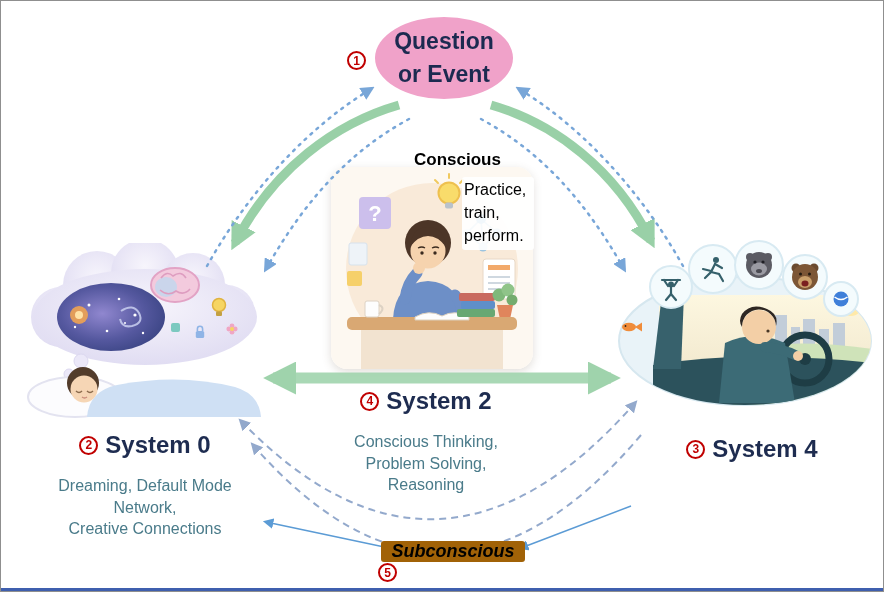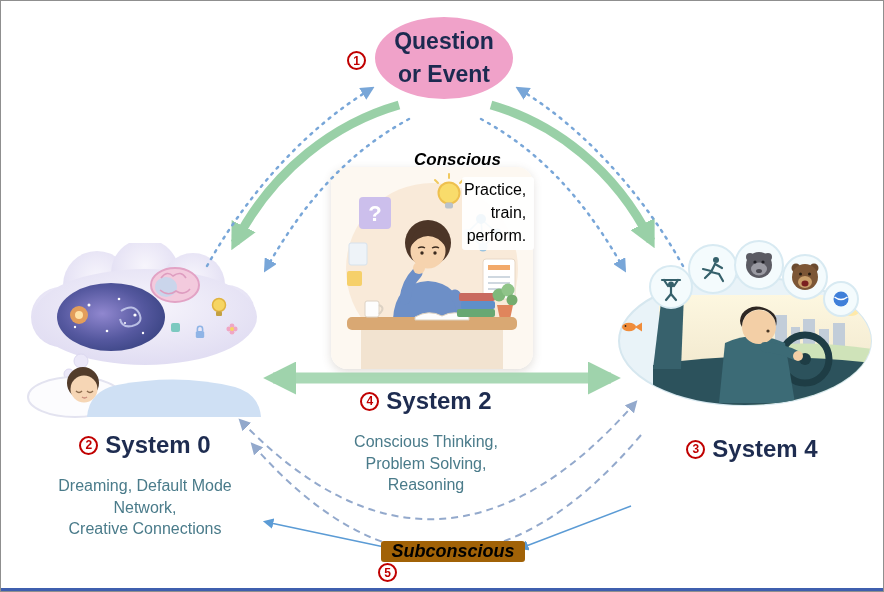--- a/index.html
+++ b/index.html
@@ -17,23 +17,23 @@
            background:#f0a2c9; display:flex; align-items:center; justify-content:center;
            text-align:center; font-weight:bold; font-size:23px; line-height:1.45;
            color:#1c2a50; white-space:pre-line; }
   .sys { text-align:center; }
   .sys-head { display:flex; align-items:center; justify-content:center; gap:7px;
               font-size:24px; font-weight:bold; color:#1e2c50; }
   .sys-desc { margin-top:16px; font-size:16px; line-height:1.35; color:#4a7b8a; white-space:pre-line; }
   #sys0 { left:24px;  top:430px; width:240px; }
   #sys2 { left:316px; top:386px; width:218px; }
   #sys1 { left:646px; top:434px; width:210px; }
-  #conscious { left:413px; top:149px; font-size:17px; font-weight:bold; font-style:italic; color:#000; }
+  #conscious { left:413px; top:149px; font-size:17px; font-weight:bold; color:#000; }
   #practice  { left:461px; top:176px; font-size:16px; line-height:1.45; color:#000;
-               white-space:pre-line; background:rgba(255,255,255,.93); padding:1px 8px 2px 2px; border-radius:3px;text-align:right; }
+               white-space:pre-line; background:rgba(255,255,255,.93); padding:1px 8px 2px 2px; border-radius:3px; }
   #subconscious { left:380px; top:540px; width:144px; text-align:center; font-size:18px;
                   font-weight:bold; font-style:italic; color:#000; background:#a16207; border-radius:3px; }
   #marker1 { left:346px; top:50px; }
   #marker5 { left:377px; top:562px; }
   #illus0 { left:22px;  top:242px; width:240px; height:180px; }
   #illus2 { left:330px; top:166px; width:202px; height:202px; border-radius:16px;
             box-shadow:0 3px 10px rgba(90,70,50,.18); overflow:hidden; }
   #illus1 { left:612px; top:238px; width:260px; height:170px; }
   .bottom-bar { position:absolute; left:0; bottom:0; width:100%; height:3px; background:#3f5fae; z-index:5; }
 </style>

